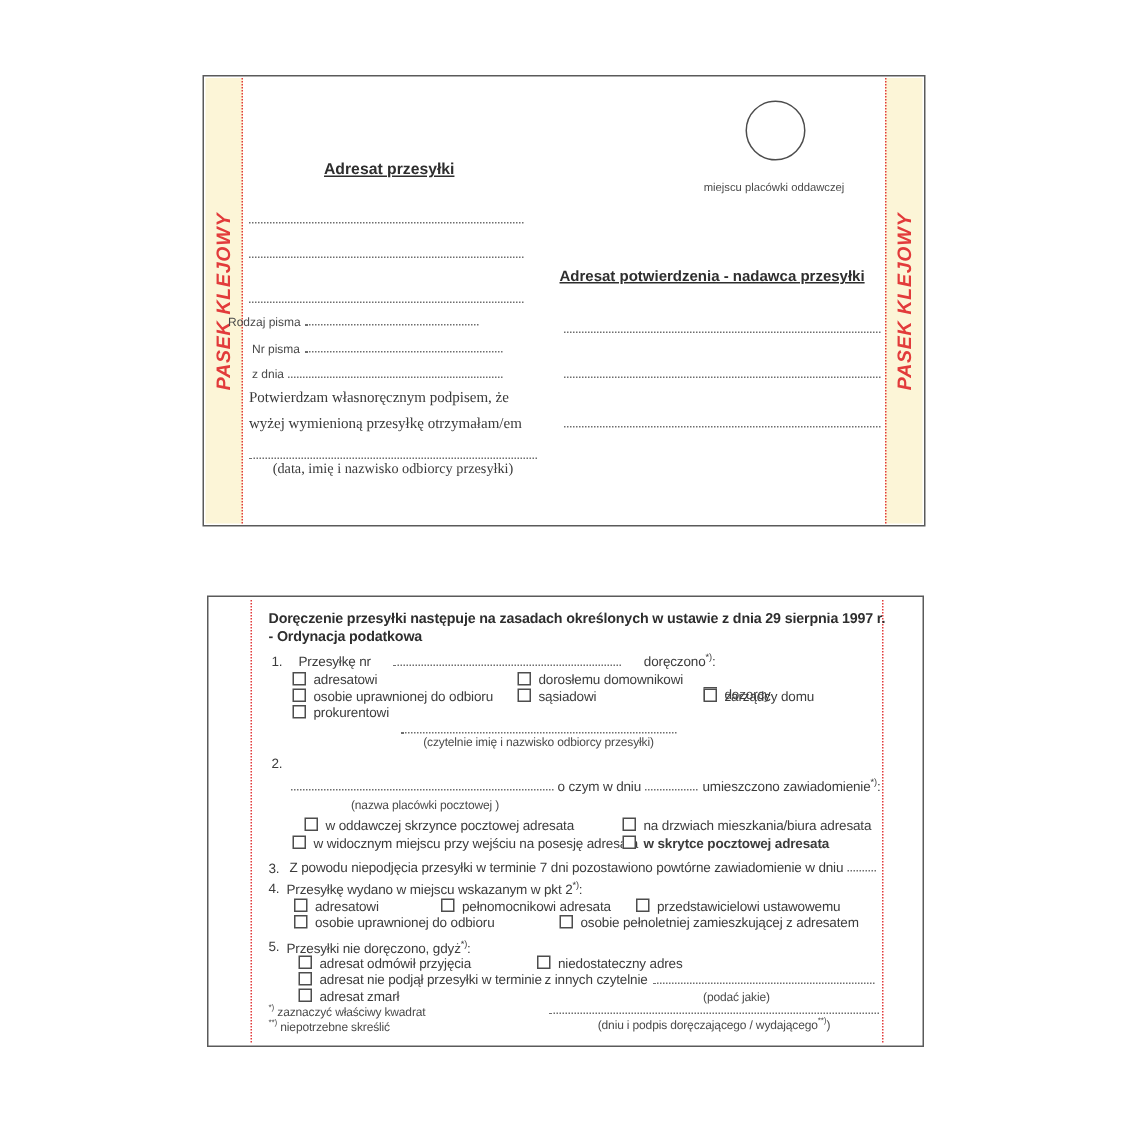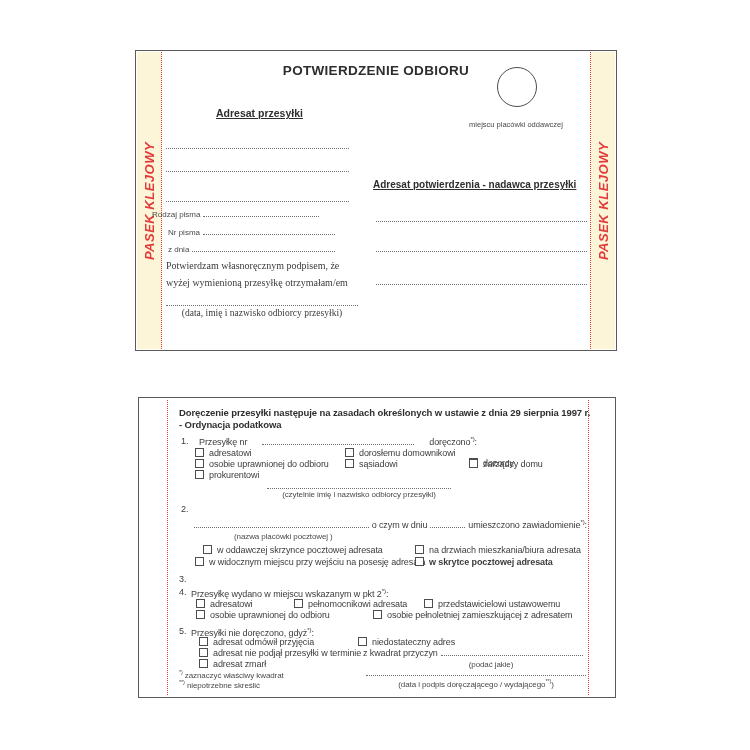--- a/index.html
+++ b/index.html
@@ -41,21 +41,20 @@
 
 <div class="panel" id="panel-top">
 
   <div class="strip left">
     <span class="glue-label">PASEK KLEJOWY</span>
   </div>
   <div class="strip right">
     <span class="glue-label">PASEK KLEJOWY</span>
   </div>
 
-  <div class="abs tp-title">POTWIERDZENIE ODBIORU</div>
 
   <div class="stamp-circle" style="left:361px;top:16px;"></div>
   <div class="abs caption" style="left:296px;top:69px;width:168px;text-align:center;font-size:7.5px;">miejscu placówki oddawczej</div>
 
   <div class="abs heading" style="left:80px;top:56px;font-size:10.5px;">Adresat przesyłki</div>
 
   <div class="dotline" style="left:30px;top:97px;width:183px;"></div>
   <div class="dotline" style="left:30px;top:120px;width:183px;"></div>
   <div class="dotline" style="left:30px;top:150px;width:183px;"></div>
 
@@ -116,39 +115,43 @@
     <span class="leader" style="flex:1;"></span>
     <span><span>umieszczono zawiadomienie</span><sup>*)</sup><span>:</span></span>
   </div>
   <div class="abs caption" style="left:95px;top:134px;">(nazwa placówki pocztowej )</div>
   <div class="abs" style="left:64px;top:147px;"><span class="cb"></span><span>w oddawczej skrzynce pocztowej adresata</span></div>
   <div class="abs" style="left:276px;top:147px;"><span class="cb"></span><span>na drzwiach mieszkania/biura adresata</span></div>
   <div class="abs" style="left:56px;top:159px;"><span class="cb"></span><span>w widocznym miejscu przy wejściu na posesję adresata</span></div>
   <div class="abs" style="left:276px;top:159px;font-weight:bold;"><span class="cb"></span><span>w skrytce pocztowej adresata</span></div>
 
   <div class="abs" style="left:40px;top:176px;">3.</div>
+  <div class="abs row" style="left:54px;top:175px;width:394px;">
+    <span>Z powodu niepodjęcia przesyłki w terminie 7 dni pozostawiono powtórne zawiadomienie w dniu</span>
+    <span class="leader"></span>
+  </div>
 
   <div class="abs" style="left:40px;top:189px;">4.</div>
   <div class="abs" style="left:52px;top:189px;"><span>Przesyłkę wydano w miejscu wskazanym w pkt 2</span><sup>*)</sup><span>:</span></div>
   <div class="abs" style="left:57px;top:201px;"><span class="cb"></span><span>adresatowi</span></div>
   <div class="abs" style="left:155px;top:201px;"><span class="cb"></span><span>pełnomocnikowi adresata</span></div>
   <div class="abs" style="left:285px;top:201px;"><span class="cb"></span><span>przedstawicielowi ustawowemu</span></div>
   <div class="abs" style="left:57px;top:212px;"><span class="cb"></span><span>osobie uprawnionej do odbioru</span></div>
   <div class="abs" style="left:234px;top:212px;"><span class="cb"></span><span>osobie pełnoletniej zamieszkującej z adresatem</span></div>
 
   <div class="abs" style="left:40px;top:228px;">5.</div>
   <div class="abs" style="left:52px;top:228px;"><span>Przesyłki nie doręczono, gdyż</span><sup>*)</sup><span>:</span></div>
   <div class="abs" style="left:60px;top:239px;"><span class="cb"></span><span>adresat odmówił przyjęcia</span></div>
   <div class="abs" style="left:219px;top:239px;"><span class="cb"></span><span>niedostateczny adres</span></div>
   <div class="abs" style="left:60px;top:250px;"><span class="cb"></span><span>adresat nie podjął przesyłki w terminie</span></div>
   <div class="abs row" style="left:224px;top:250px;width:223px;">
-    <span>z kwadrat przyczyn</span>
+    <span>z innych czytelnie</span>
     <span class="leader"></span>
   </div>
   <div class="abs" style="left:60px;top:261px;"><span class="cb"></span><span>adresat zmarł</span></div>
   <div class="abs caption" style="left:282px;top:262px;width:140px;text-align:center;">(podać jakie)</div>
 
   <div class="abs caption" style="left:40px;top:271px;"><sup>*)</sup> <span>zaznaczyć właściwy kwadrat</span></div>
   <div class="abs caption" style="left:40px;top:281px;"><sup>**)</sup> <span>niepotrzebne skreślić</span></div>
 
   <div class="dotline" style="left:227px;top:277px;width:220px;"></div>
-  <div class="abs caption" style="left:227px;top:280px;width:220px;text-align:center;"><span>(data i podpis doręczającego / wydającego</span><sup>**)</sup><span>)</span></div>
+  <div class="abs caption" style="left:227px;top:280px;width:220px;text-align:center;"><span>(dniu i podpis doręczającego / wydającego</span><sup>**)</sup><span>)</span></div>
 </div>
 
 </body></html>

